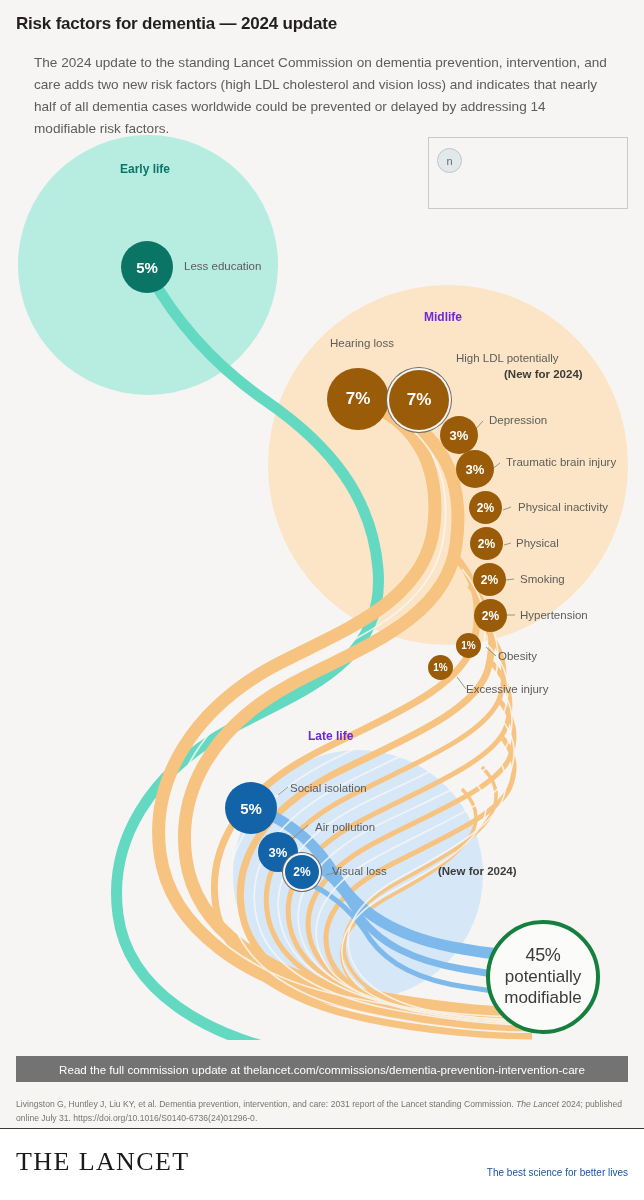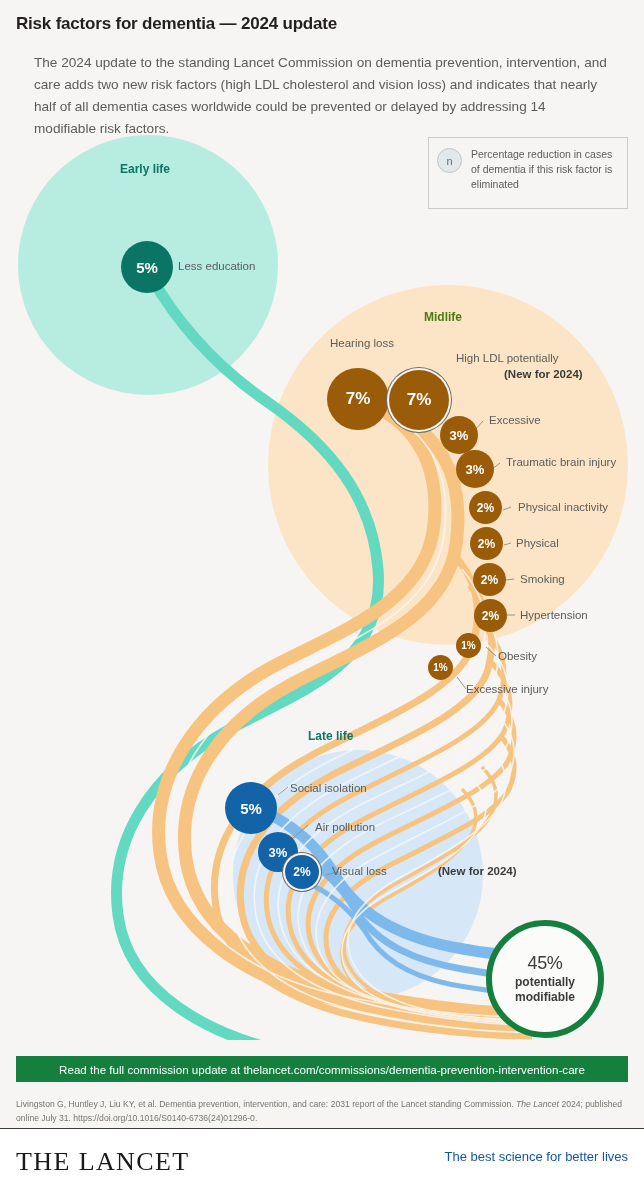--- a/index.html
+++ b/index.html
@@ -55,73 +55,72 @@
   
   .lbl{
     position:absolute;font-size:11.5px;color:#5c5c5a;white-space:nowrap;
     line-height:1.35;
   }
   .lbl b{font-weight:bold;color:#3c3c3a;padding-left:48px;}
   .phase{
     position:absolute;font-size:12px;font-weight:bold;white-space:nowrap;
   }
   .phase.teal{color:#0b7565;text-align:right;}
-  .phase.brown{color:#4d7c0f;padding-left:12px;}
-  .phase.blue{color:#0f766e;}
+  .phase.brown{color:#6d28d9;padding-left:12px;}
+  .phase.blue{color:#6d28d9;}
 
   
   .outcome{
     position:absolute;left:486px;top:920px;width:106px;height:106px;
-    border-radius:50%;background:#fbfbfa;border:6px solid #15803d;
+    border-radius:50%;background:#fbfbfa;border:4px solid #15803d;
     display:flex;flex-direction:column;align-items:center;justify-content:center;
     text-align:center;color:#3c3c3a;
   }
   .outcome .big{font-size:18px;font-weight:normal;letter-spacing:-0.3px;}
-  .outcome .sub{font-size:12px;font-weight:bold;line-height:1.22;margin-top:1px;}
+  .outcome .sub{font-size:17px;font-weight:normal;line-height:1.22;margin-top:1px;}
 
   
   .cta{
     position:absolute;left:16px;top:1056px;width:612px;height:26px;
-    background:#15803d;color:#fff;font-size:11.6px;
+    background:#737373;color:#fff;font-size:11.6px;
     display:flex;align-items:center;justify-content:center;box-sizing:border-box;
   }
   .citation{
     position:absolute;left:16px;top:1098px;width:615px;
     font-size:8.6px;line-height:1.62;color:#76766f;
   }
   .citation i{font-style:italic;}
 
   
   .footer{
     position:absolute;left:0;top:1128px;width:644px;height:72px;
     background:#ffffff;border-top:1.5px solid #3a3a38;
   }
   .lancet{
     position:absolute;left:16px;top:18px;
     font-family:"Liberation Serif", serif;font-size:26px;
     letter-spacing:1.4px;color:#1a1a1a;
   }
   .tagline{
-    position:absolute;right:16px;top:20px;
-    font-size:13px;color:#14559d;
+    position:absolute;right:16px;top:38px;
+    font-size:10px;color:#14559d;
   }
 </style>
 </head>
 <body>
 
 <div class="page">
 
   <div class="header">
     <h1 class="title">Risk factors for dementia — 2024 update</h1>
     <p class="standfirst">The 2024 update to the standing Lancet Commission on dementia prevention, intervention, and care adds two new risk factors (high LDL cholesterol and vision loss) and indicates that nearly half of all dementia cases worldwide could be prevented or delayed by addressing 14 modifiable risk factors.</p>
   </div>
 
   <div class="legend">
     <div class="legend-circle">n</div>
-    <div class="legend-text">Percentage reduction in cases of dementia if this risk factor is eliminated</div>
   </div>
 
   <svg class="canvas" viewBox="0 0 644 915" width="644" height="915">
     <defs>
       <clipPath id="clipAll">
           <rect x="0" y="0" width="644" height="915"></rect>
         </clipPath>
     </defs>
 
     <g clip-path="url(#clipAll)">
@@ -261,30 +260,30 @@
   <div class="bub brown" style="left:470px;top:527px;width:33px;height:33px;font-size:12px;">2%</div>
   <div class="bub brown" style="left:473px;top:563px;width:33px;height:33px;font-size:12px;">2%</div>
   <div class="bub brown" style="left:474px;top:599px;width:33px;height:33px;font-size:12px;">2%</div>
   <div class="bub brown" style="left:456px;top:633px;width:25px;height:25px;font-size:10px;">1%</div>
   <div class="bub brown" style="left:428px;top:655px;width:25px;height:25px;font-size:10px;">1%</div>
 
   <div class="bub blue" style="left:225px;top:782px;width:52px;height:52px;font-size:15px;">5%</div>
   <div class="bub blue" style="left:258px;top:832px;width:40px;height:40px;font-size:13px;">3%</div>
   <div class="bub blue ringed" style="left:285px;top:855px;width:34px;height:34px;font-size:12px;">2%</div>
 
-  <div class="lbl" style="left:178px;top:259px;">Less education</div>
+  <div class="lbl" style="left:184px;top:259px;">Less education</div>
 
   <div class="lbl" style="left:330px;top:336px;">Hearing loss</div>
 
   <div class="lbl" style="left:456px;top:351px;">
     <span>High LDL potentially</span><br>
     <b>(New for 2024)</b>
   </div>
 
-  <div class="lbl" style="left:489px;top:413px;">Excessive</div>
+  <div class="lbl" style="left:489px;top:413px;">Depression</div>
   <div class="lbl" style="left:506px;top:455px;">Traumatic brain injury</div>
   <div class="lbl" style="left:518px;top:500px;">Physical inactivity</div>
   <div class="lbl" style="left:516px;top:536px;">Physical</div>
   <div class="lbl" style="left:520px;top:572px;">Smoking</div>
   <div class="lbl" style="left:520px;top:608px;">Hypertension</div>
   <div class="lbl" style="left:498px;top:649px;">Obesity</div>
   <div class="lbl" style="left:466px;top:682px;">Excessive injury</div>
 
   <div class="lbl" style="left:290px;top:781px;">Social isolation</div>
   <div class="lbl" style="left:315px;top:820px;">Air pollution</div>

